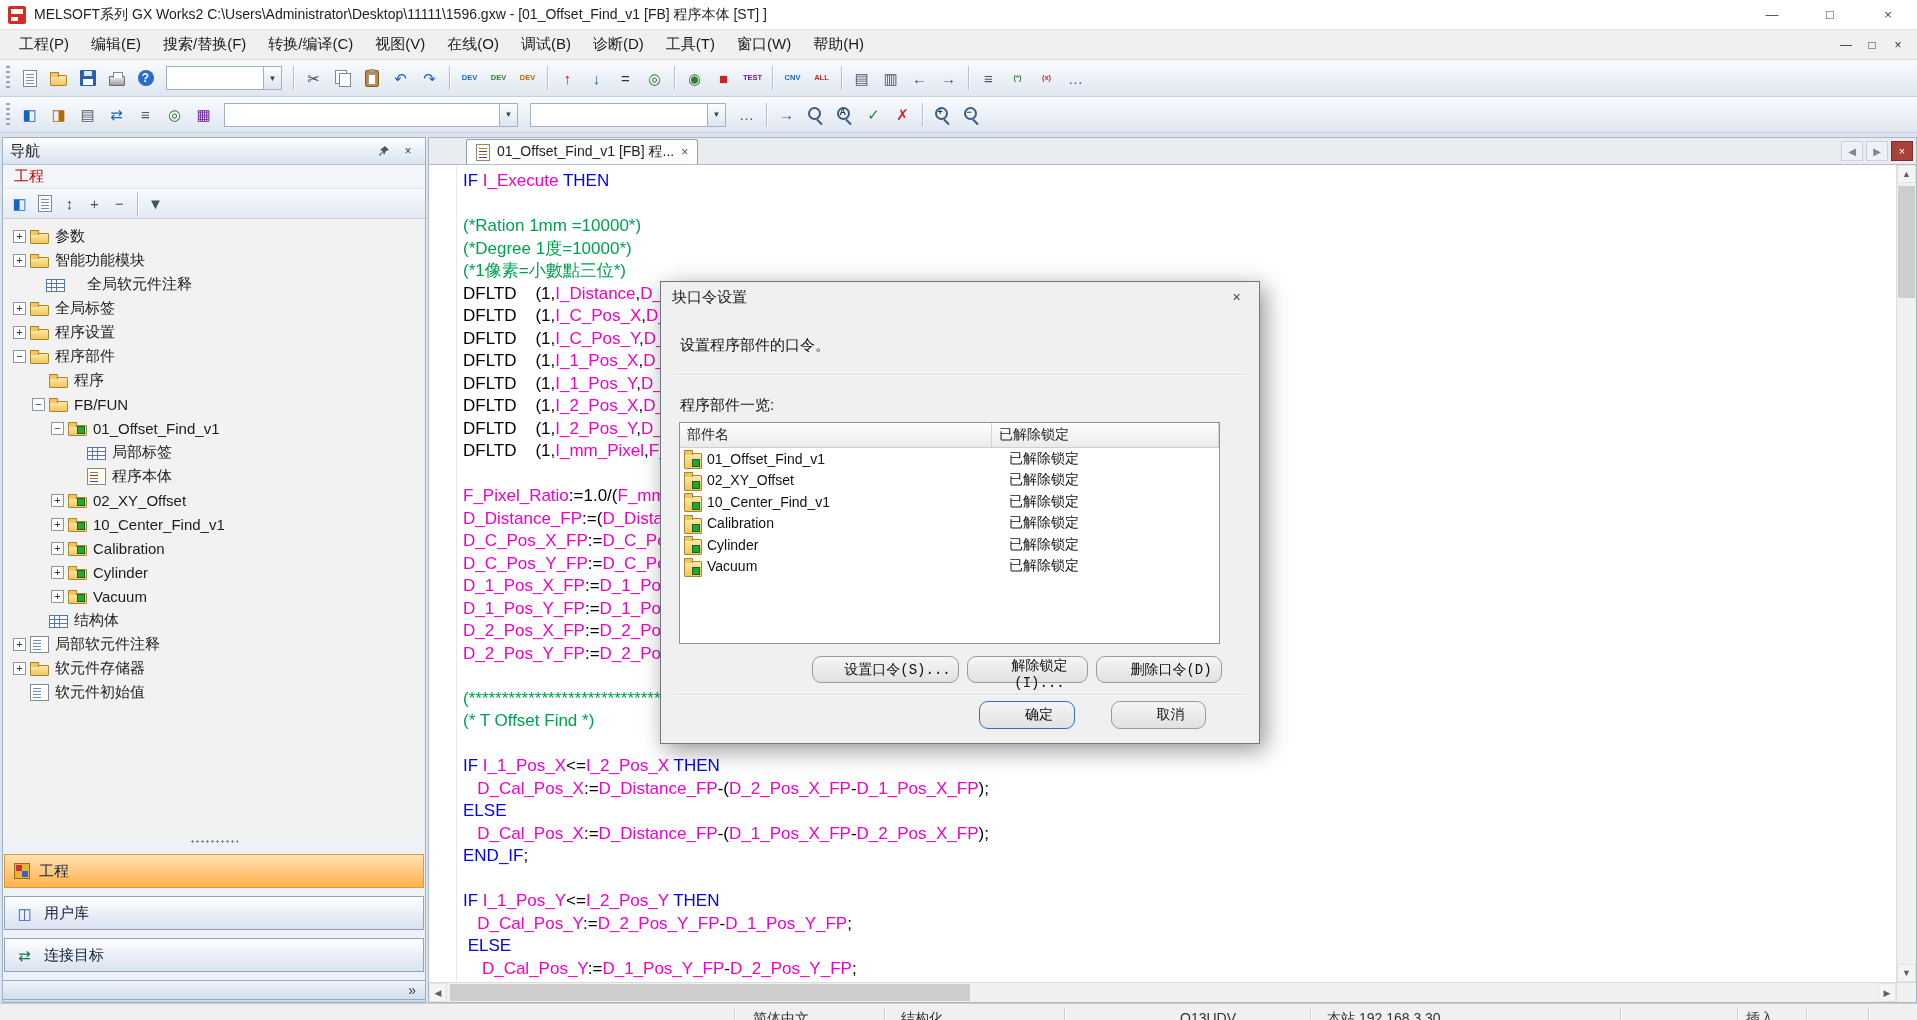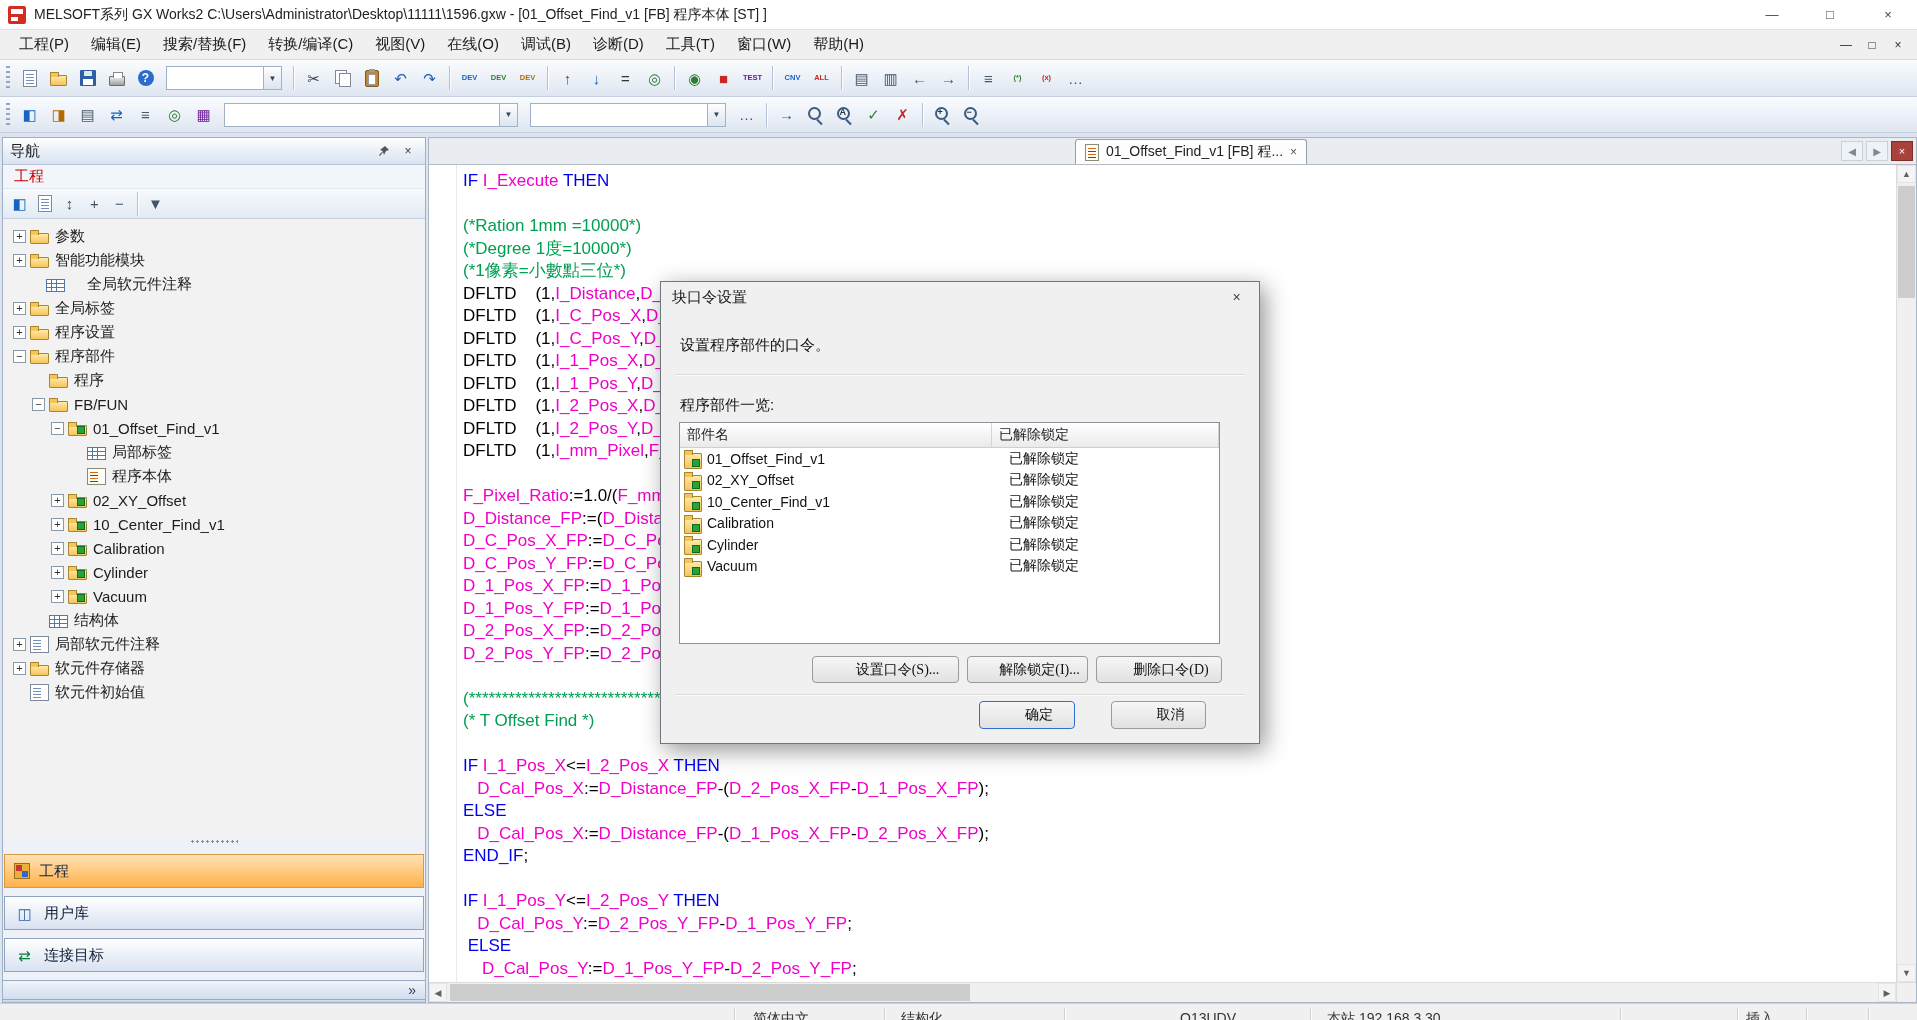--- a/index.html
+++ b/index.html
@@ -86,21 +86,21 @@
   .splitter-dots { width:48px; height:3px; background-image:radial-gradient(circle, #8a8a8a 1px, transparent 1.2px); background-size:5px 3px; }
   .nav-stack { flex:none; padding:0 1px; }
   .stack-btn { height:34px; margin-top:8px; border:1px solid #8fa3bd; background:linear-gradient(#ffffff,#d8e2f0); display:flex; align-items:center; gap:9px; padding:0 9px; font-size:15px; color:#13203a; }
   .stack-btn.active { background:linear-gradient(#ffe2b4,#ffb24a); border-color:#d9993c; }
   .stack-label { white-space:nowrap; }
   .stack-more { height:20px; flex:none; margin-top:8px; border-top:1px solid #98aac2; border-bottom:1px solid #98aac2; background:linear-gradient(#f0f4fa,#d3deee); display:flex; align-items:center; justify-content:flex-end; padding-right:9px; color:#2c3e58; font-size:14px; }
   .nav-fill { flex:1; background:linear-gradient(#d8e2f0,#bfcfe5); }
 
   
   .editor-region { position:absolute; left:428px; top:137px; right:0; bottom:17px; background:#fff; border:1px solid #aab6c6; display:flex; flex-direction:column; }
-  .tabbar { height:27px; flex:none; background:#e9ecf1; border-bottom:1px solid #b5bcc7; display:flex; align-items:flex-end; position:relative;justify-content:center; }
+  .tabbar { height:27px; flex:none; background:#e9ecf1; border-bottom:1px solid #b5bcc7; display:flex; align-items:flex-end; position:relative; }
   .tab { margin-left:37px; height:25px; background:#fdfdfd; border:1px solid #96a0ac; border-bottom:none; border-radius:3px 3px 0 0; display:flex; align-items:center; gap:7px; padding:0 9px; font-size:14px; color:#222; }
   .tab-close { font-size:12px; color:#555; }
   .tabbar-right { position:absolute; right:3px; top:3px; display:flex; gap:3px; align-items:center; }
   .tb-nav-btn { width:22px; height:20px; display:flex; align-items:center; justify-content:center; font-size:10px; color:#7d8795; background:#eef1f5; border:1px solid #c9d1da; }
   .tb-close-red { color:#fff; background:#a8423a; border-color:#7c2d27; font-size:11px; }
   .editor-body { flex:1; display:flex; overflow:hidden; position:relative; }
   .code { flex:1; padding:5px 0 0 34px; white-space:pre; font-size:17px; line-height:22.5px; position:relative; overflow:hidden; }
   .code::before { content:""; position:absolute; left:27px; top:0; bottom:0; width:1px; background:#e9e9e9; }
   .cl { height:22.5px; }
   .tk-k { color:#0000f0; }
@@ -132,21 +132,21 @@
   .s1 { top:62px; } .s2 { top:382px; }
   .dlg-list-label { position:absolute; left:19px; top:84px; }
   .dlg-list { position:absolute; left:18px; top:110px; width:541px; height:222px; background:#fff; border:1px solid #8a939c; }
   .dlg-list-header { display:flex; height:25px; background:linear-gradient(#ffffff,#eaeaea); border-bottom:1px solid #cfcfcf; font-size:14px; color:#222; }
   .hcell { display:flex; align-items:center; padding-left:7px; border-right:1px solid #d4d4d4; }
   .c1 { width:312px; flex:none; } .c2 { flex:1; }
   .drow { display:flex; align-items:center; height:21.5px; font-size:14px; padding-left:4px; }
   .drow-name { display:flex; align-items:center; gap:5px; width:308px; flex:none; overflow:hidden; }
   .drow .ic { width:18px; height:16px; }
   .drow-status { padding-left:17px; }
-  .dbtn { position:absolute; height:27px; background:linear-gradient(#f6f6f6,#e1e1e1); border:1px solid #9b9b9b; border-radius:4px; font-size:14px; font-family:Liberation Serif, serif; color:#111;padding-left:24px; }
+  .dbtn { position:absolute; height:27px; background:linear-gradient(#f6f6f6,#e1e1e1); border:1px solid #9b9b9b; border-radius:9px; font-size:14px; font-family:Liberation Mono, monospace; color:#111;padding-left:24px; }
   .b-set { left:151px; top:344px; width:147px; }
   .b-unlock { left:306px; top:344px; width:121px; }
   .b-del { left:435px; top:344px; width:126px; }
   .b-ok { left:318px; top:389px; width:96px; height:28px; border:1px solid #2f6fd0; }
   .b-cancel { left:450px; top:389px; width:95px; height:28px; }
 </style>
 </head>
 <body>
 
 <div class="titlebar">

